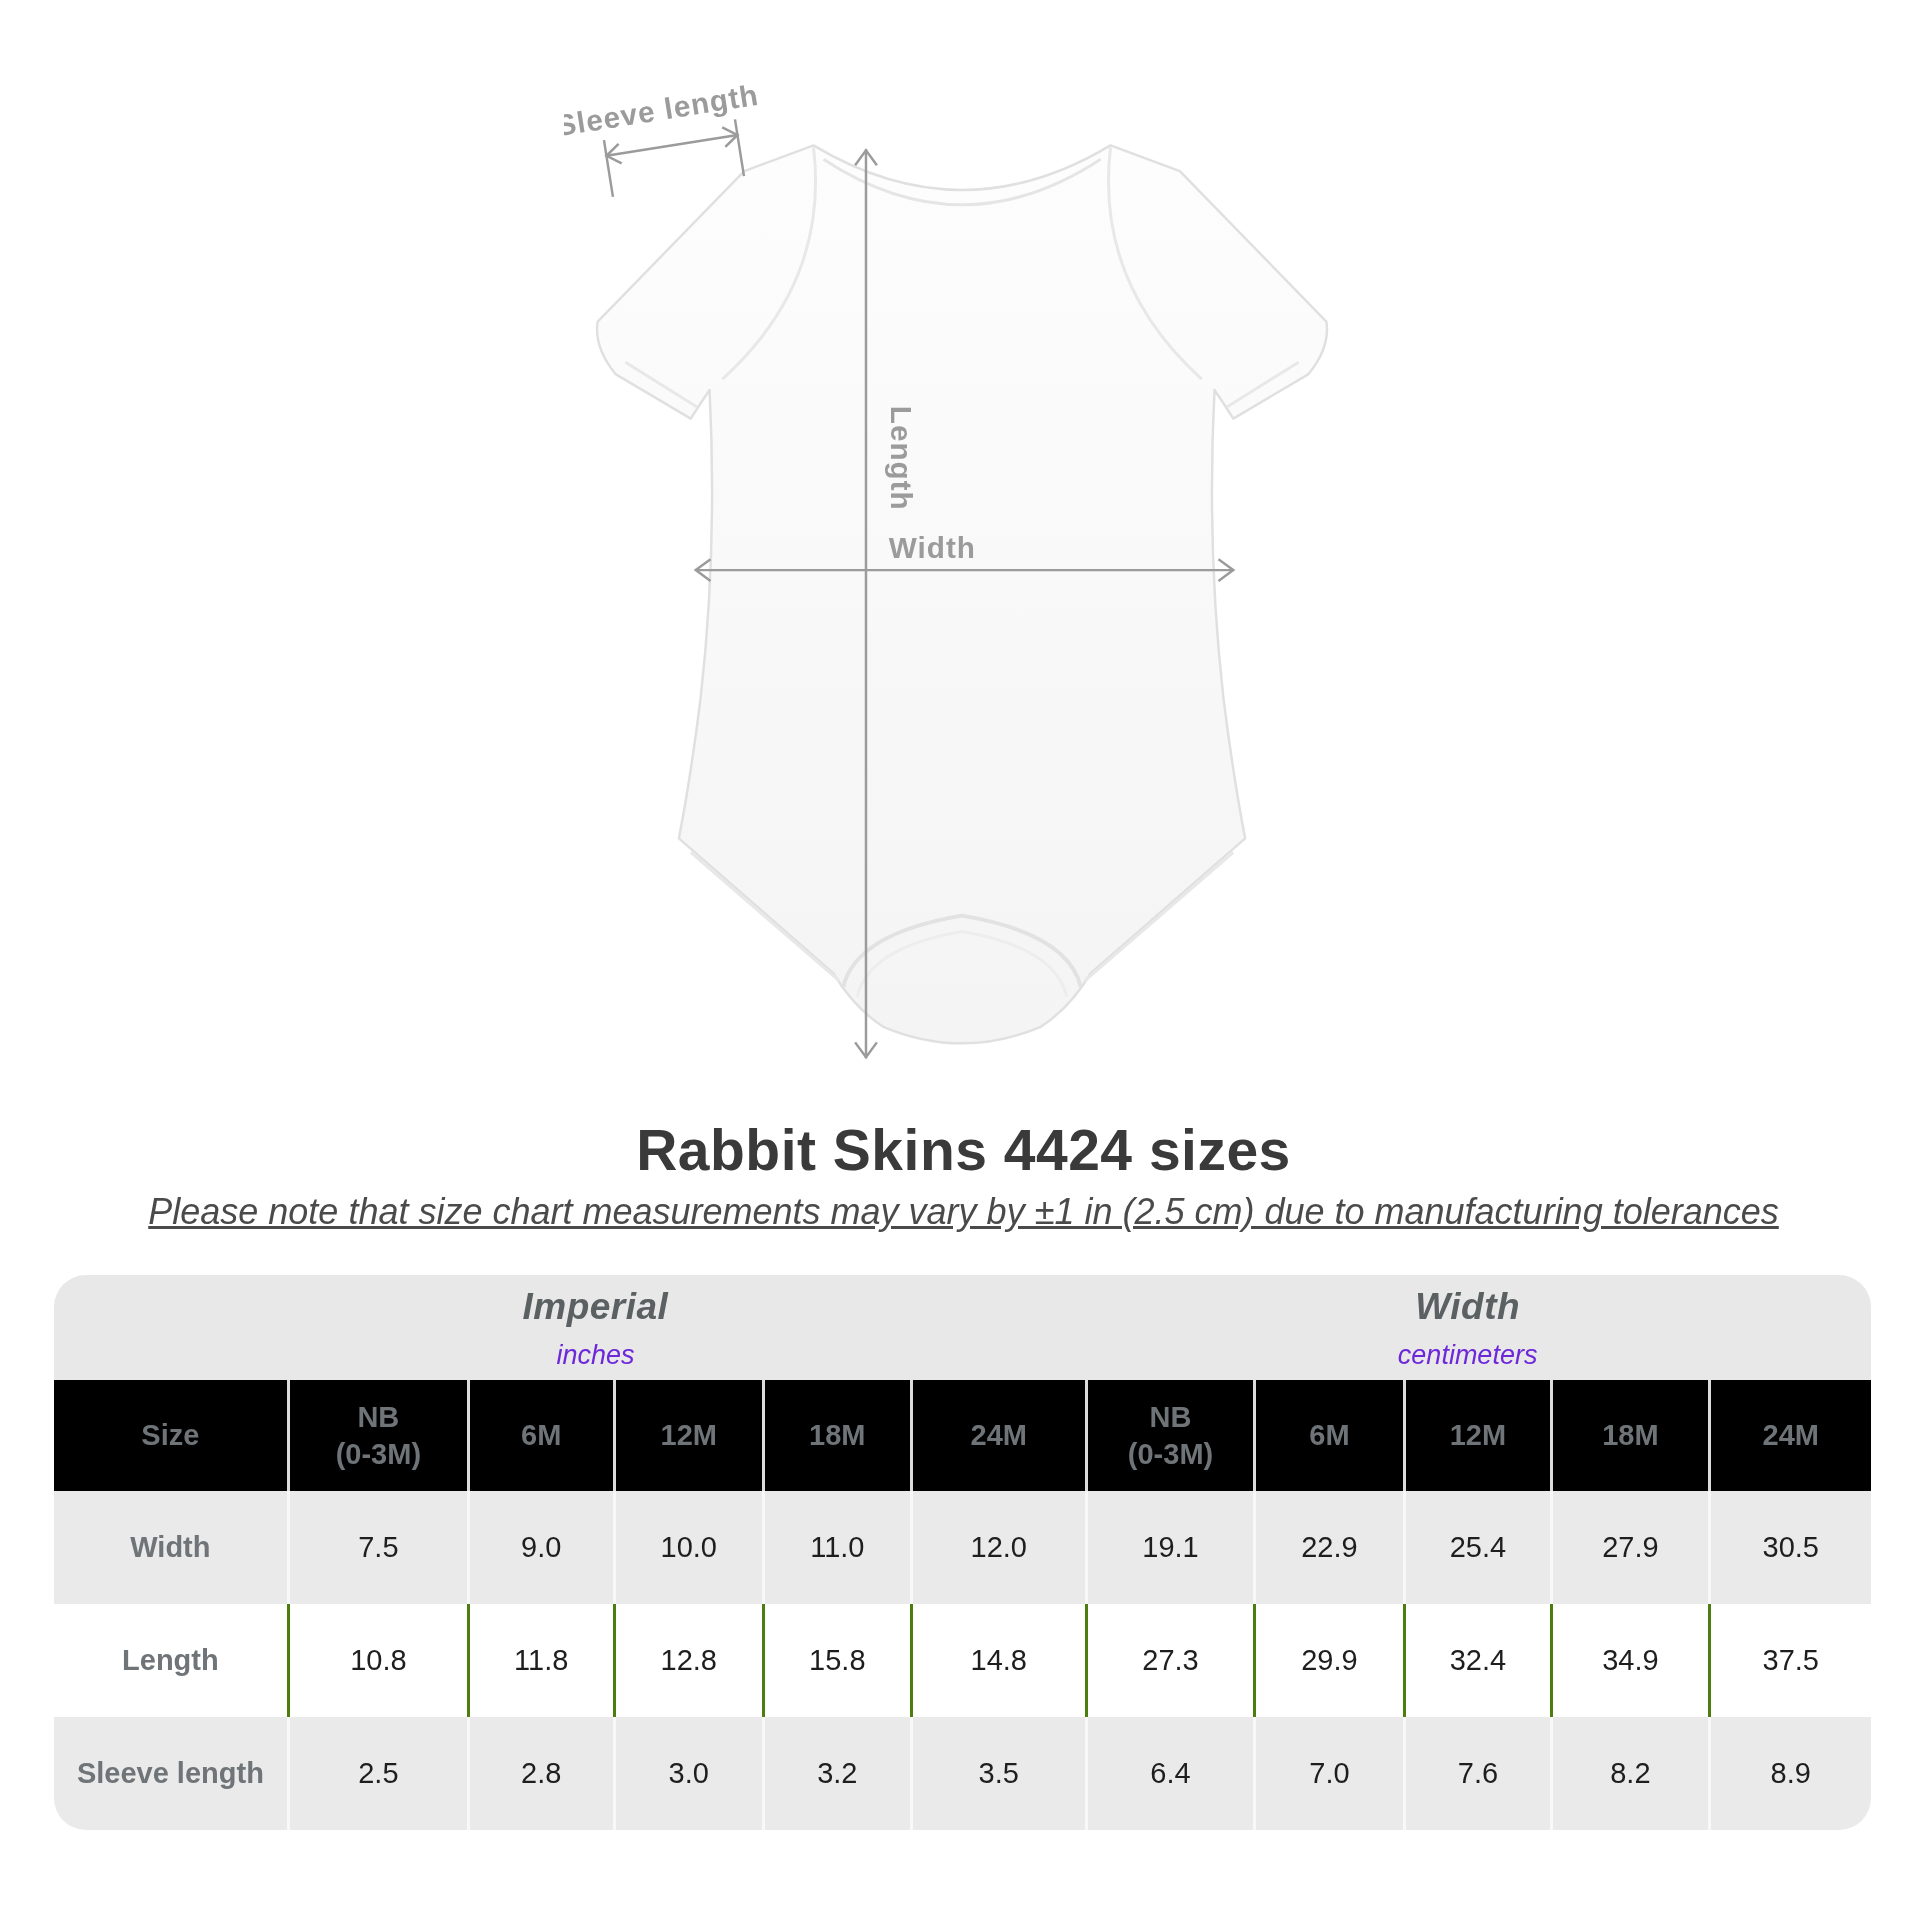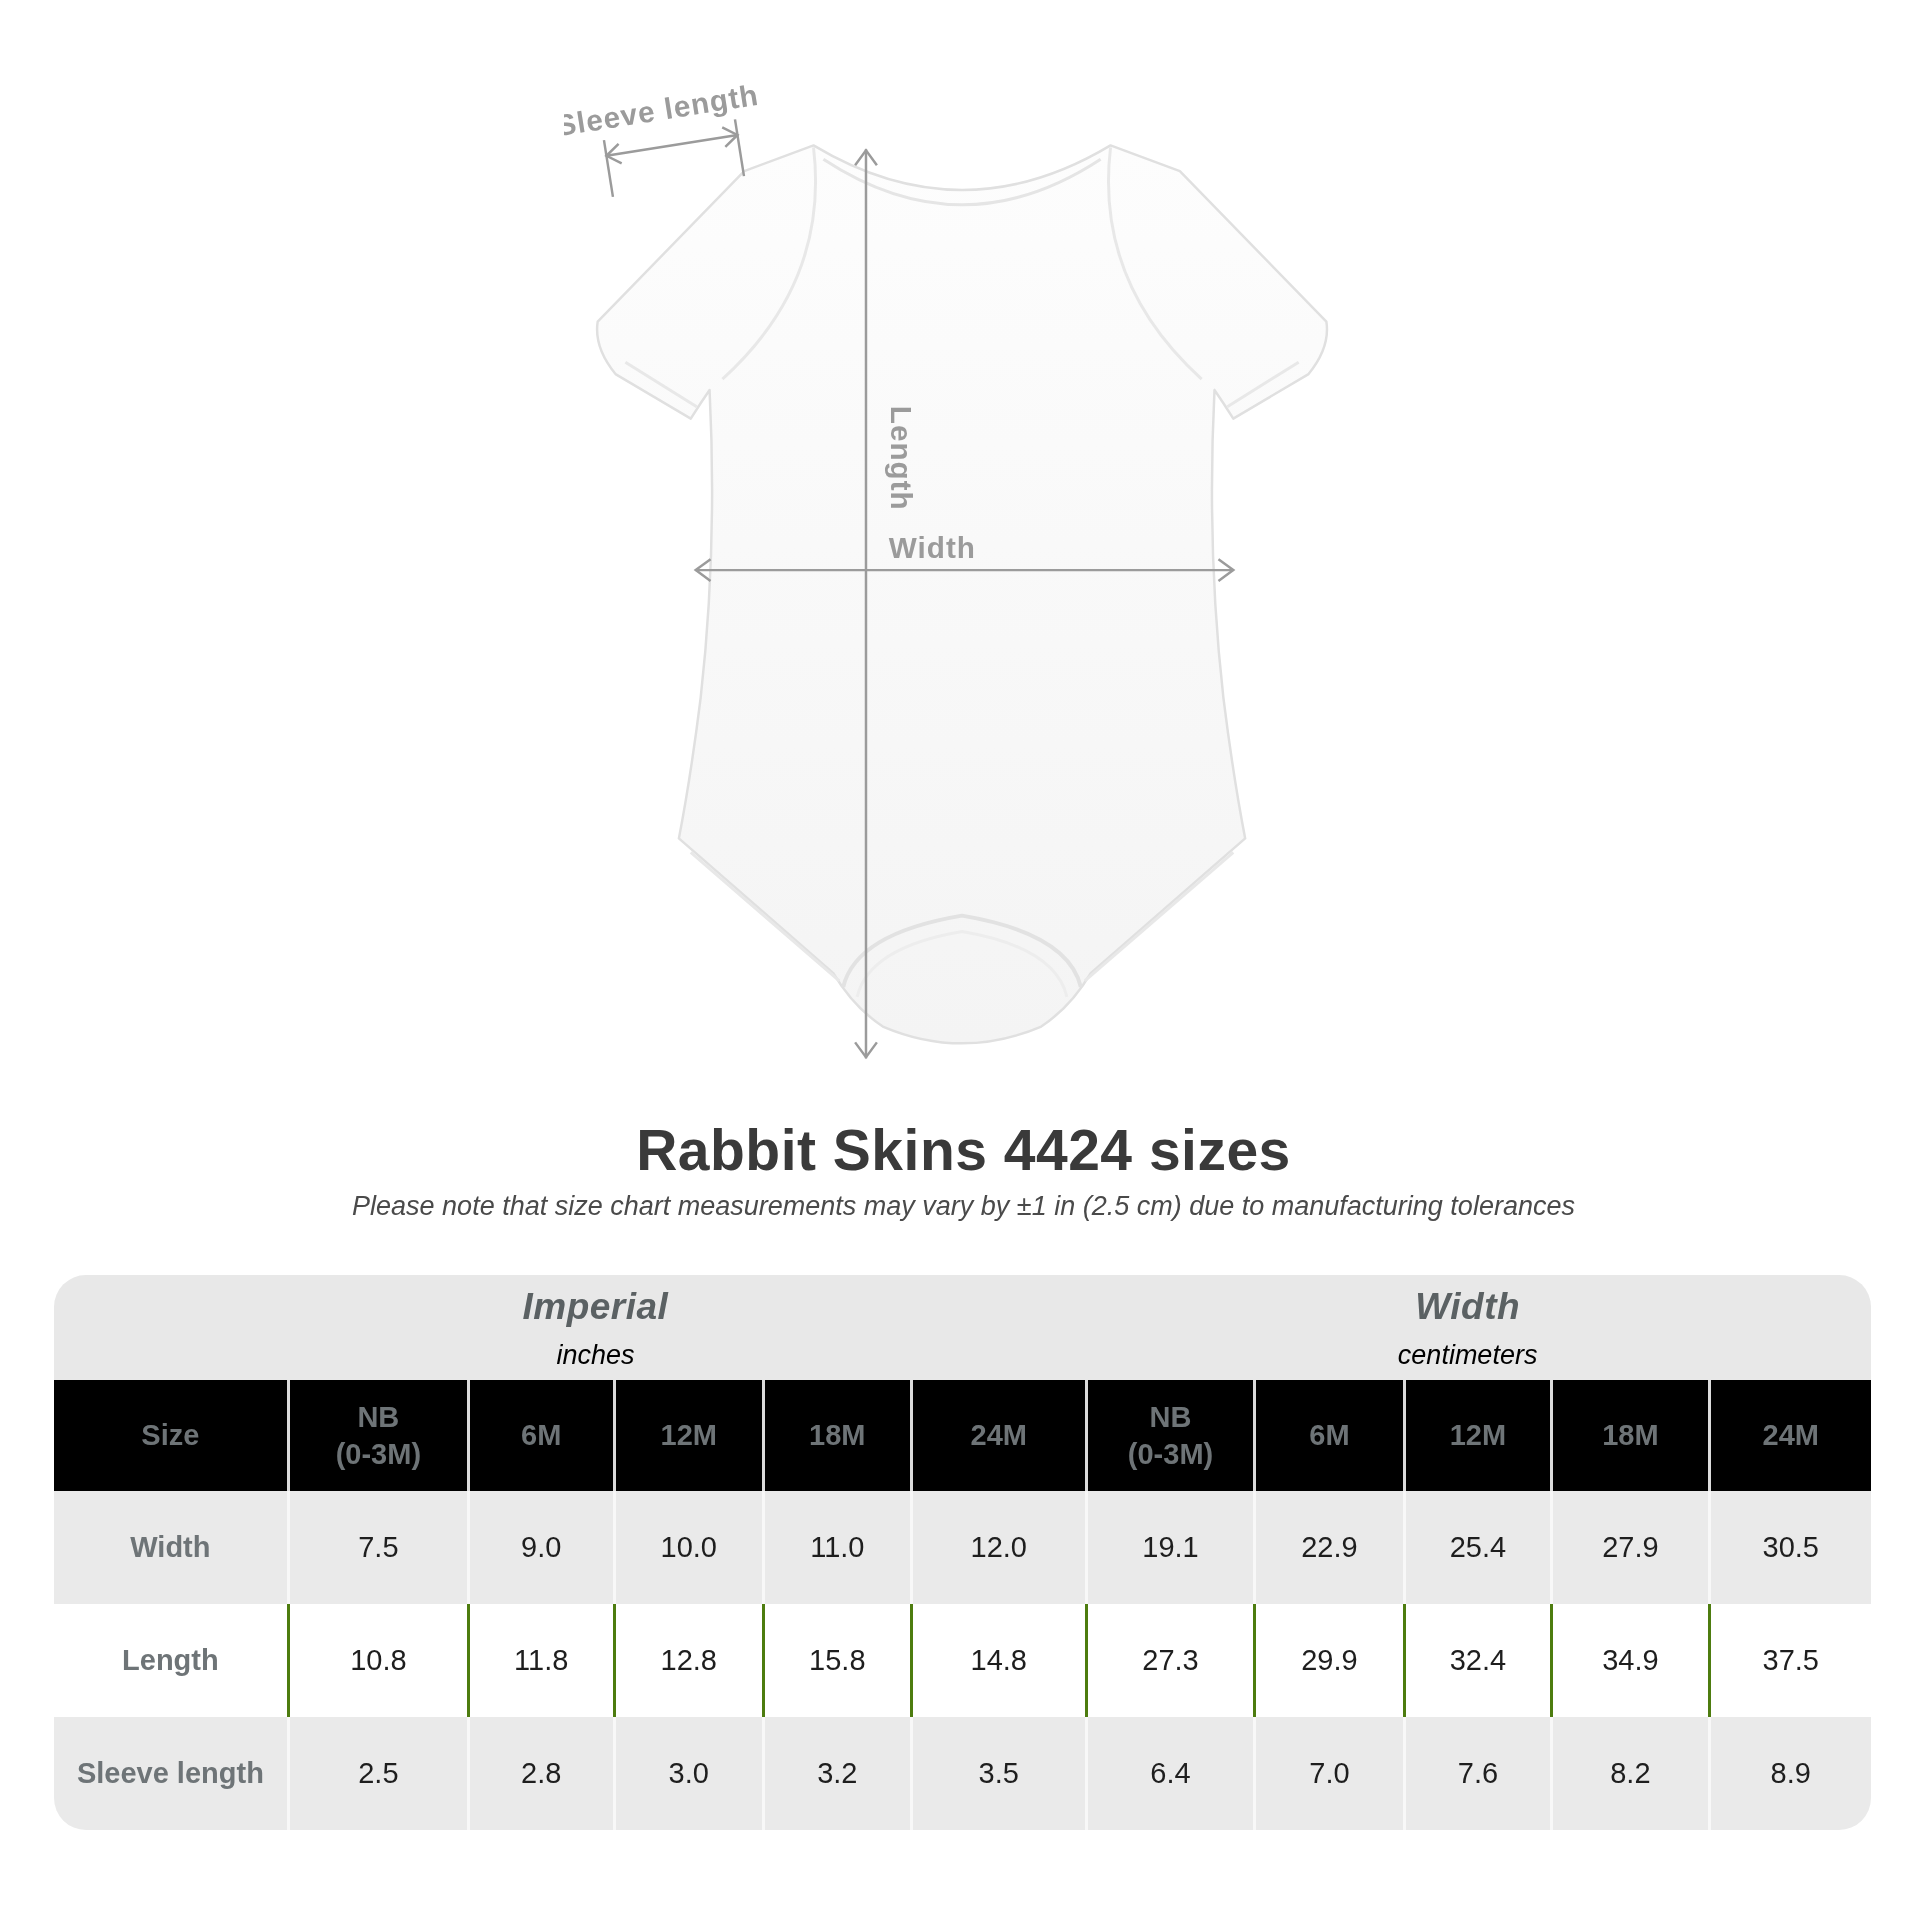--- a/index.html
+++ b/index.html
@@ -10,36 +10,36 @@
   
   .figure-wrap{position:absolute;left:564px;top:84px;width:802px;height:995px;}
   .measure-text{fill:#9b9b9b;font-weight:bold;font-size:30px;letter-spacing:1px;}
   
   .page-title{
     position:absolute;left:0;top:1117px;width:100%;text-align:center;
     font-size:57px;font-weight:bold;color:#3a3a3a;letter-spacing:0.5px;
   }
   .page-note{
     position:absolute;left:0;top:1191px;width:100%;text-align:center;
-    font-size:27px;font-style:italic;color:#4a4a4a;
+    font-size:36px;font-style:italic;color:#4a4a4a;text-decoration:underline;
   }
   
   .size-table{
     position:absolute;left:54px;top:1275px;width:1817px;
     border-radius:32px;overflow:hidden;background:#ffffff;
   }
   .band{height:105px;background:#e8e8e8;position:relative;}
   .unit-group{
     position:absolute;top:50%;transform:translate(-50%,-50%);
     text-align:center;color:#5b6163;
   }
   .unit-group.imperial{left:29.8%;}
   .unit-group.metric{left:77.8%;}
   .unit-label{font-size:37px;font-weight:bold;font-style:italic;letter-spacing:0.5px;}
-  .unit-sub{font-size:27px;font-style:italic;color:#000000;margin-top:12px;}
+  .unit-sub{font-size:27px;font-style:italic;color:#6d28d9;margin-top:12px;}
   .grid-row{
     display:grid;
     grid-template-columns:12.81% 9.92% 8.01% 8.23% 8.12% 9.65% 9.26% 8.23% 8.12% 8.66% 8.99%;
   }
   .grid-row > div{display:flex;align-items:center;justify-content:center;}
   .header-row{height:111px;background:#000000;}
   .header-row > div{
     font-weight:bold;color:#6e7477;font-size:29px;
     white-space:pre-line;text-align:center;line-height:1.25;
   }

